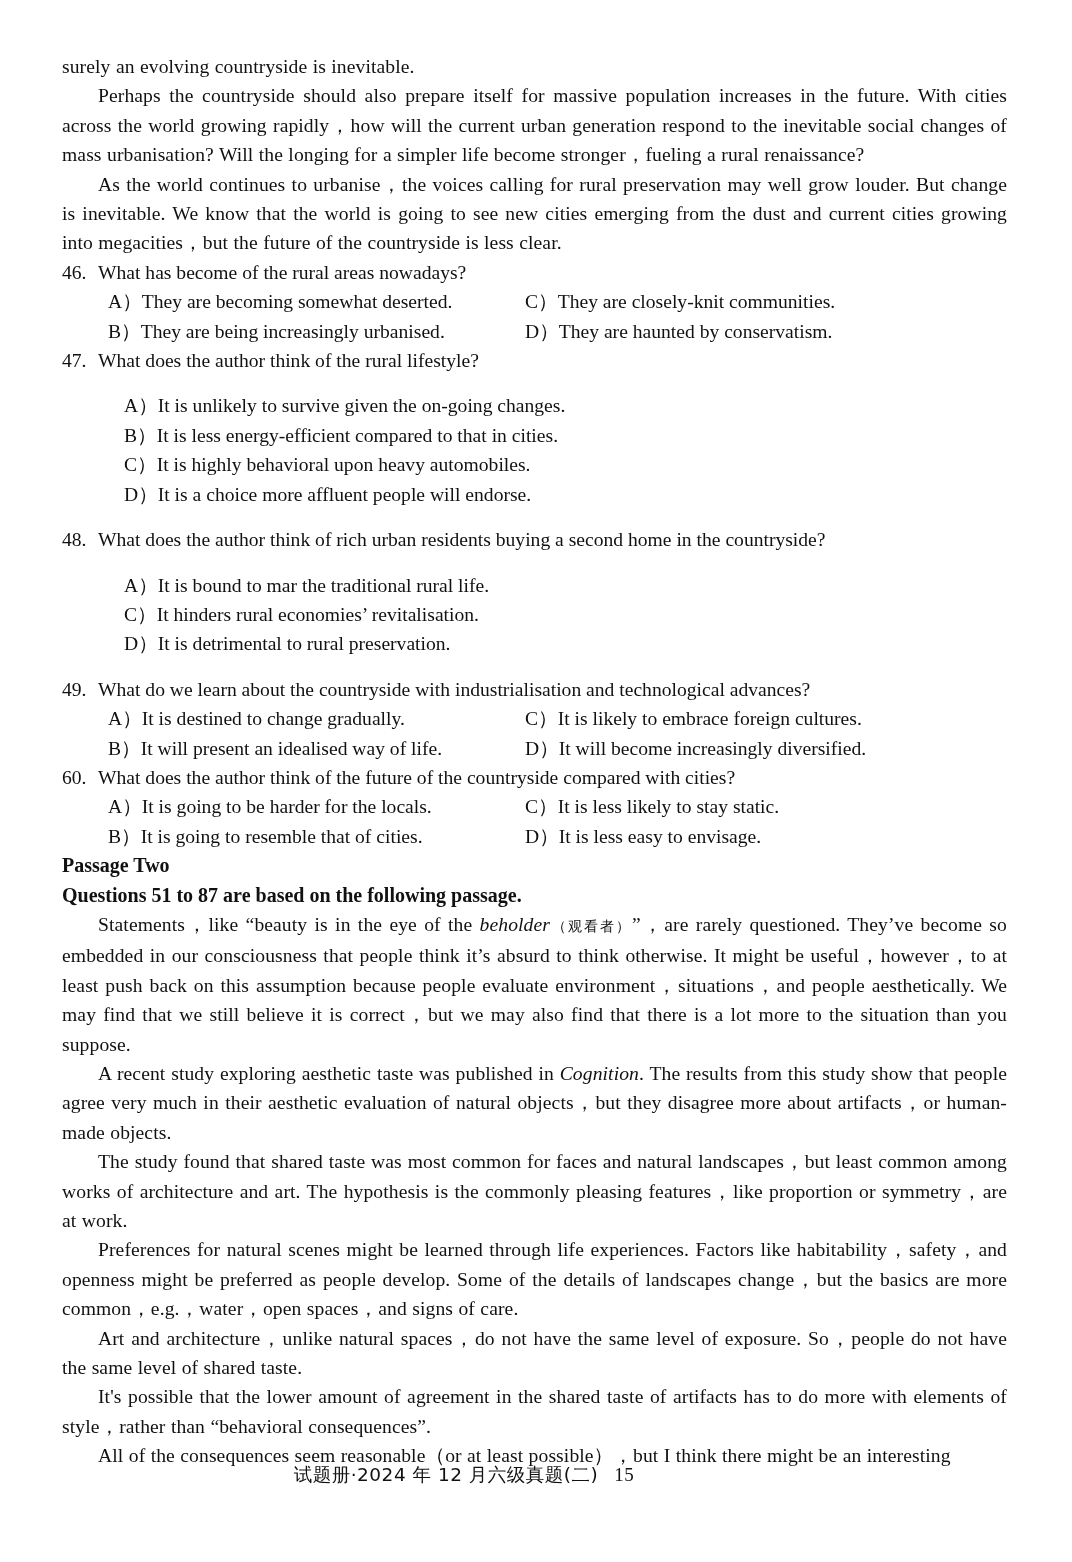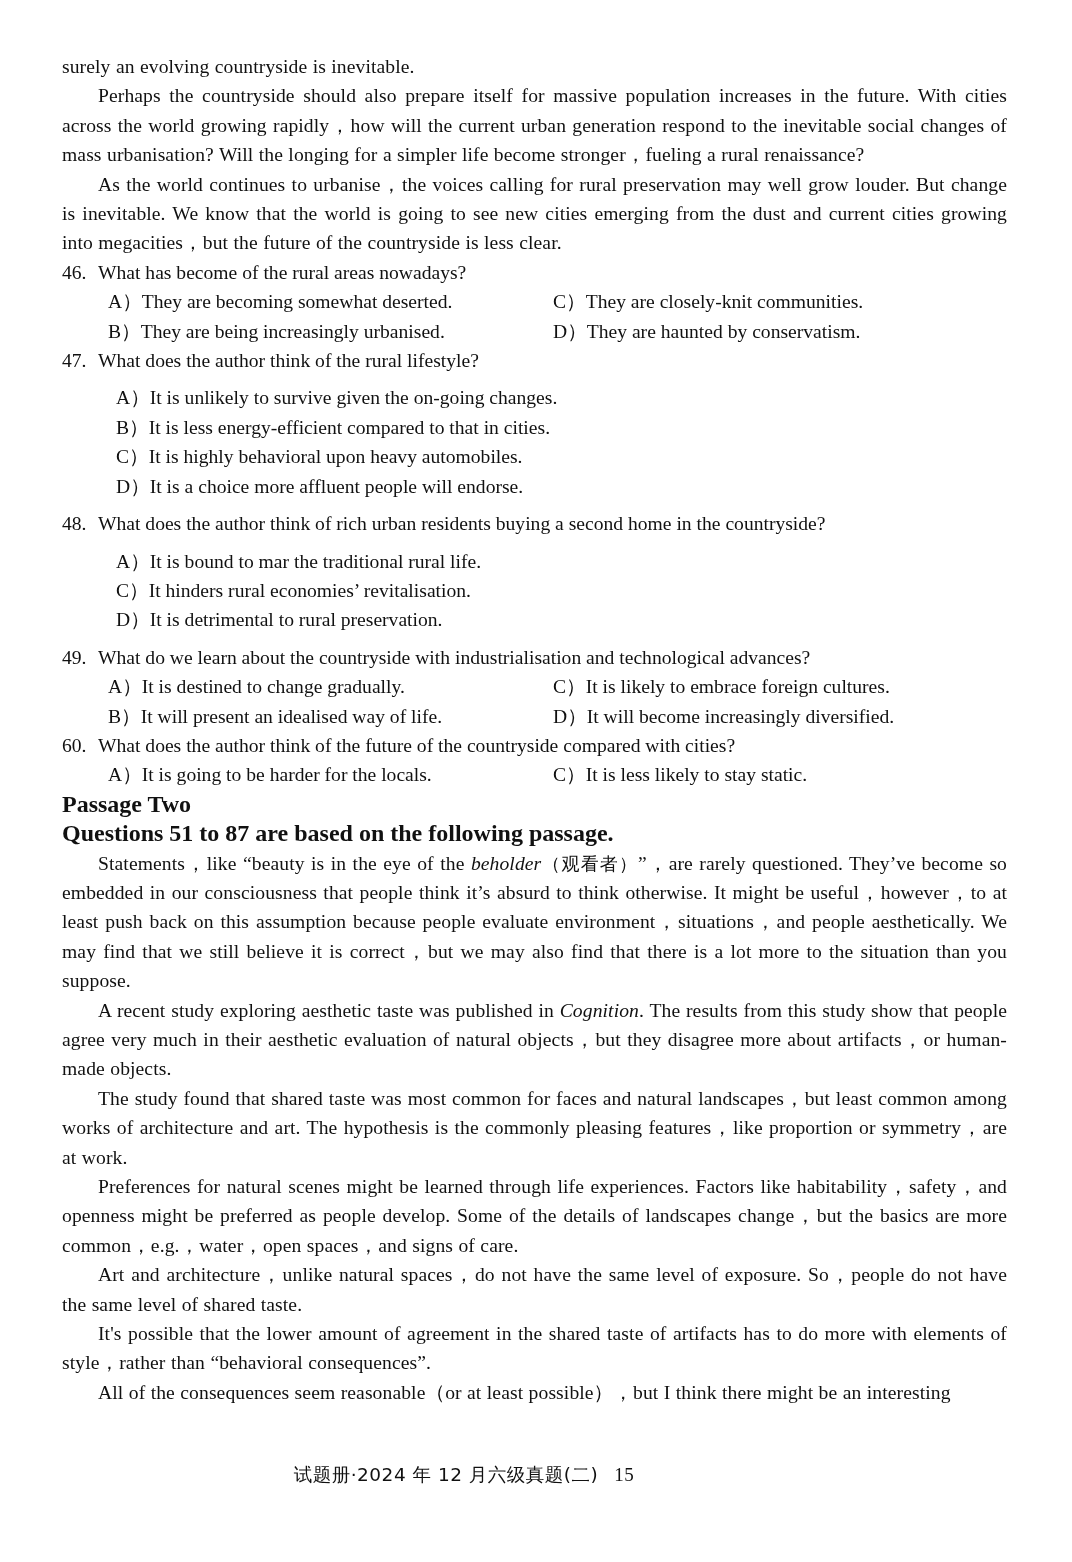--- a/index.html
+++ b/index.html
@@ -41,52 +41,51 @@
     padding-left: 0;
     font-size: 19.6px;
     line-height: 29.4px;
   }
   .qnum {
     display: inline-block;
     width: 36px;
     text-align: left;
   }
   .opts-1col {
-    margin: 8px;
+    margin: 16px;
     padding-left: 46px;
     font-size: 19.6px;
     line-height: 29.4px;
   }
   .opts-2col {
     margin: 0;
     padding-left: 46px;
     font-size: 19.6px;
     line-height: 29.4px;
     position: relative;
   }
   .opt-row {
     display: flex;
-    gap: 28px;
   }
   .opt-a {
     width: 417px;
     flex: 0 0 417px;
   }
   .opt-b {
     flex: 1 1 auto;
   }
   .hd {
     font-weight: bold;
-    font-size: 24px;
+    font-size: 20px;
     line-height: 29.4px;
     margin: 0;
   }
   .zh {
     font-family: "DejaVu Sans", sans-serif;
-    font-size: 18px;
+    font-size: 14px;
   }
   em.ital { font-style: italic; }
   .footer {
     position: absolute;
     left: 0;
     top: 1462px;
     width: 928px;
     text-align: center;
     font-size: 19px;
     letter-spacing: 0.5px;
@@ -160,20 +159,24 @@
   </div>
 
   <p class="q">
     <span class="qnum">60.</span><span>What does the author think of the future of the countryside compared with cities?</span>
   </p>
   <div class="opts-2col">
     <div class="opt-row">
       <div class="opt-a"><span>A）</span><span>It is going to be harder for the locals.</span></div>
       <div class="opt-b"><span>C）</span><span>It is less likely to stay static.</span></div>
     </div>
+    <div class="opt-row">
+      <div class="opt-a"><span>B）</span><span>It is going to resemble that of cities.</span></div>
+      <div class="opt-b"><span>D）</span><span>It is less easy to envisage.</span></div>
+    </div>
   </div>
 
   <p class="hd">Passage Two</p>
   <p class="hd">Questions 51 to 87 are based on the following passage.</p>
 
   <p class="ln para"><span>Statements，like “beauty is in the eye of the </span><em class="ital">beholder</em><span class="zh">（观看者）</span><span>”，are rarely questioned. They’ve become so embedded in our consciousness that people think it’s absurd to think otherwise. It might be useful，however，to at least push back on this assumption because people evaluate environment，situations，and people aesthetically. We may find that we still believe it is correct，but we may also find that there is a lot more to the situation than you suppose.</span></p>
 
   <p class="ln para"><span>A recent study exploring aesthetic taste was published in </span><em class="ital">Cognition</em><span>. The results from this study show that people agree very much in their aesthetic evaluation of natural objects，but they disagree more about artifacts，or human-made objects.</span></p>
 
   <p class="ln para">The study found that shared taste was most common for faces and natural landscapes，but least common among works of architecture and art. The hypothesis is the commonly pleasing features，like proportion or symmetry，are at work.</p>

